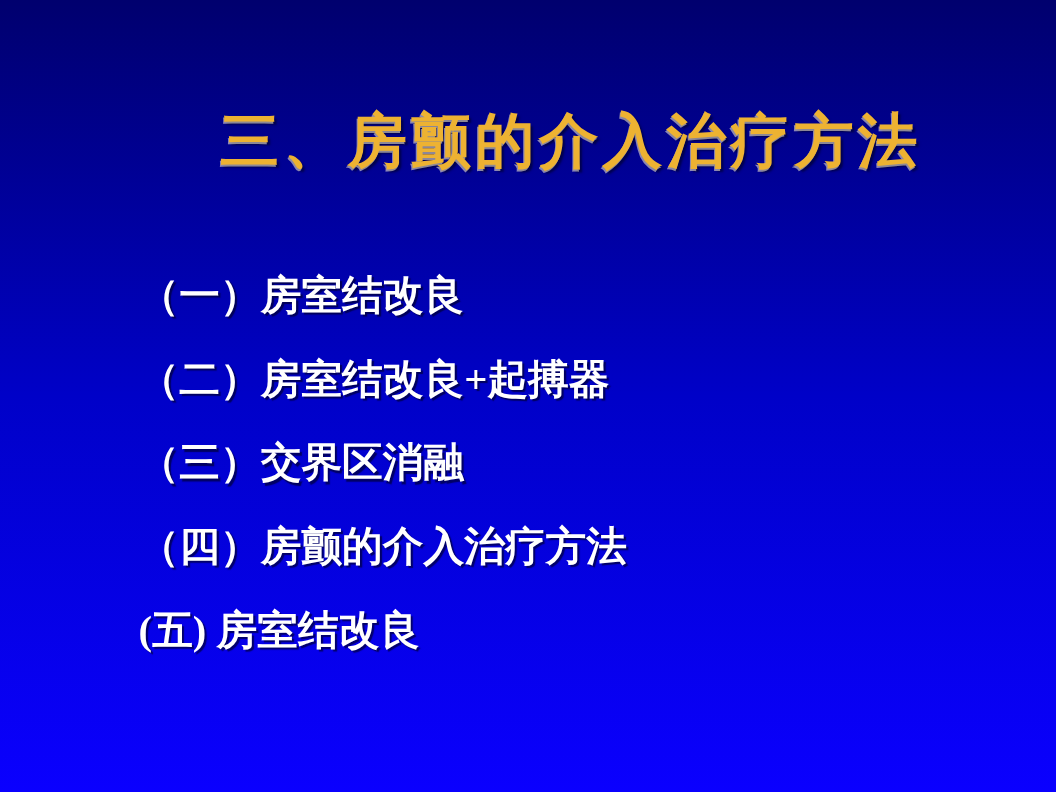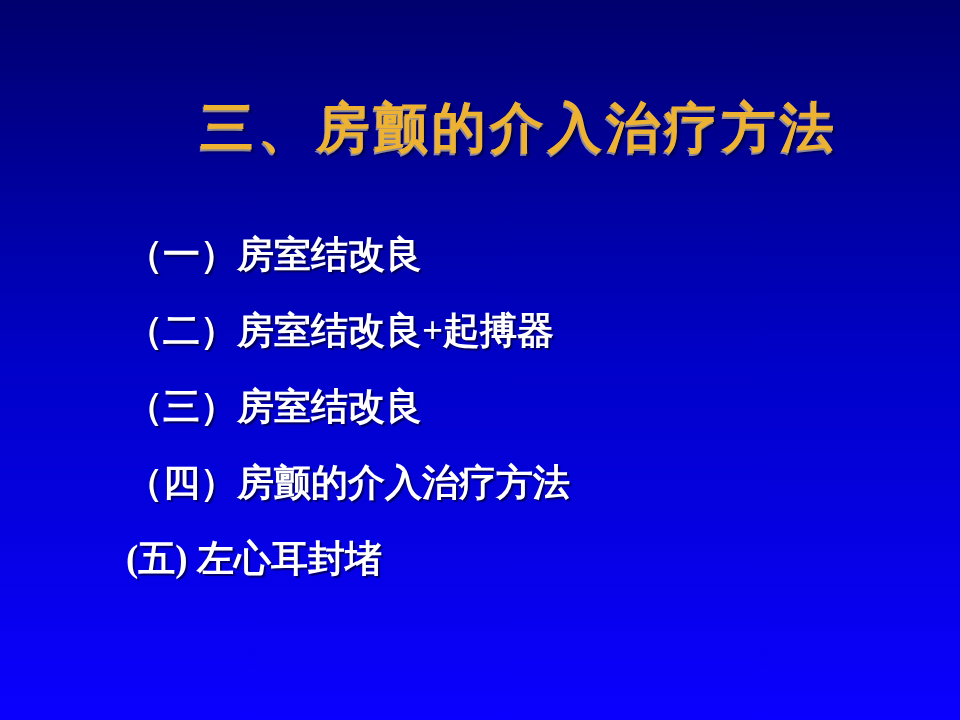--- a/index.html
+++ b/index.html
@@ -26,21 +26,21 @@
     font-weight: bold;
     letter-spacing: 4px;
     color: #edb232;
     text-shadow: -1px 2px 0 rgba(255, 246, 210, 0.55),
                   2px 3px 2px rgba(0, 0, 20, 0.55);
     white-space: nowrap;
     padding-left: 39px;
   }
   .item-list {
     position: absolute;
-    top: 231px;
+    top: 246px;
     left: 126px;
     right: 60px;
   }
   .list-item {
     height: 76px;
     line-height: 48px;
     font-size: 37px;
     font-weight: bold;
     color: #ffffff;
     text-shadow: 2px 2px 1px rgba(0, 0, 40, 0.65);
@@ -49,17 +49,17 @@
 </style>
 </head>
 <body>
 
 <div class="slide">
   <h1 class="slide-title">三、房颤的介入治疗方法</h1>
 
   <div class="item-list">
     <div class="list-item">（一）房室结改良</div>
     <div class="list-item">（二）房室结改良+起搏器</div>
-    <div class="list-item">（三）房室结改良</div>
+    <div class="list-item">（三）交界区消融</div>
     <div class="list-item">（四）房颤的介入治疗方法</div>
-    <div class="list-item">(五) 左心耳封堵</div>
+    <div class="list-item">(五) 房室结改良</div>
   </div>
 </div>
 
 </body></html>

